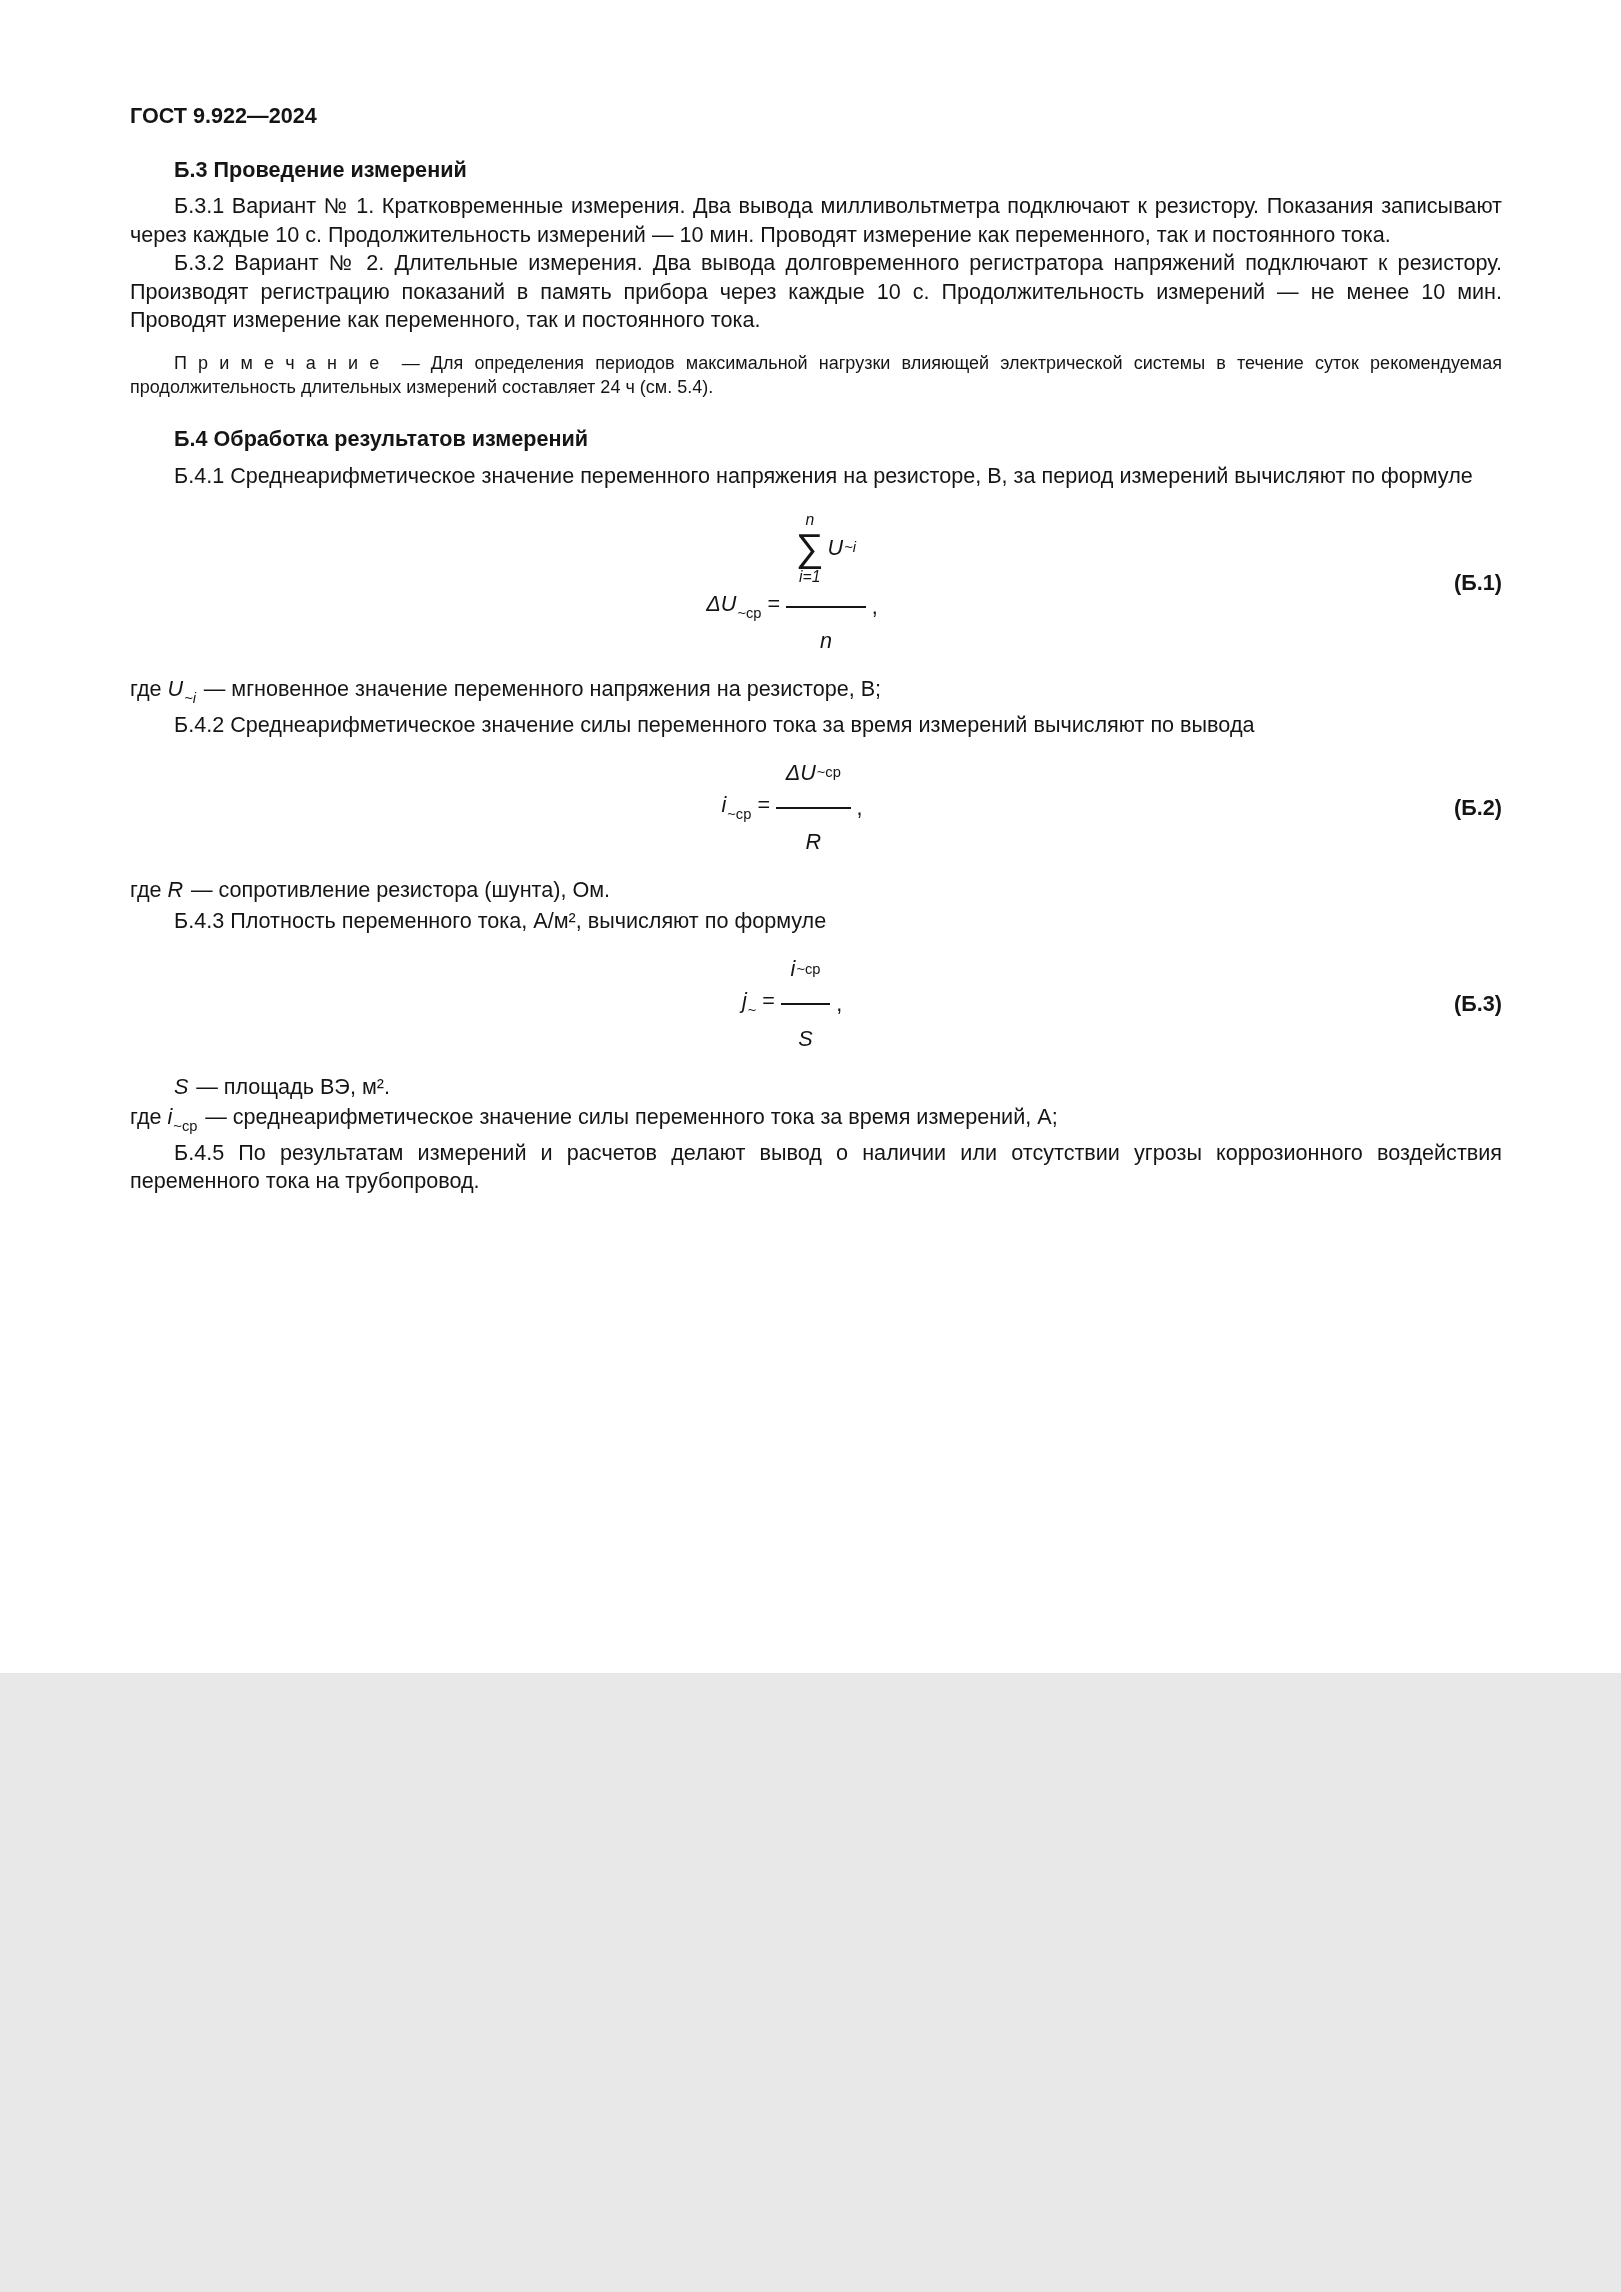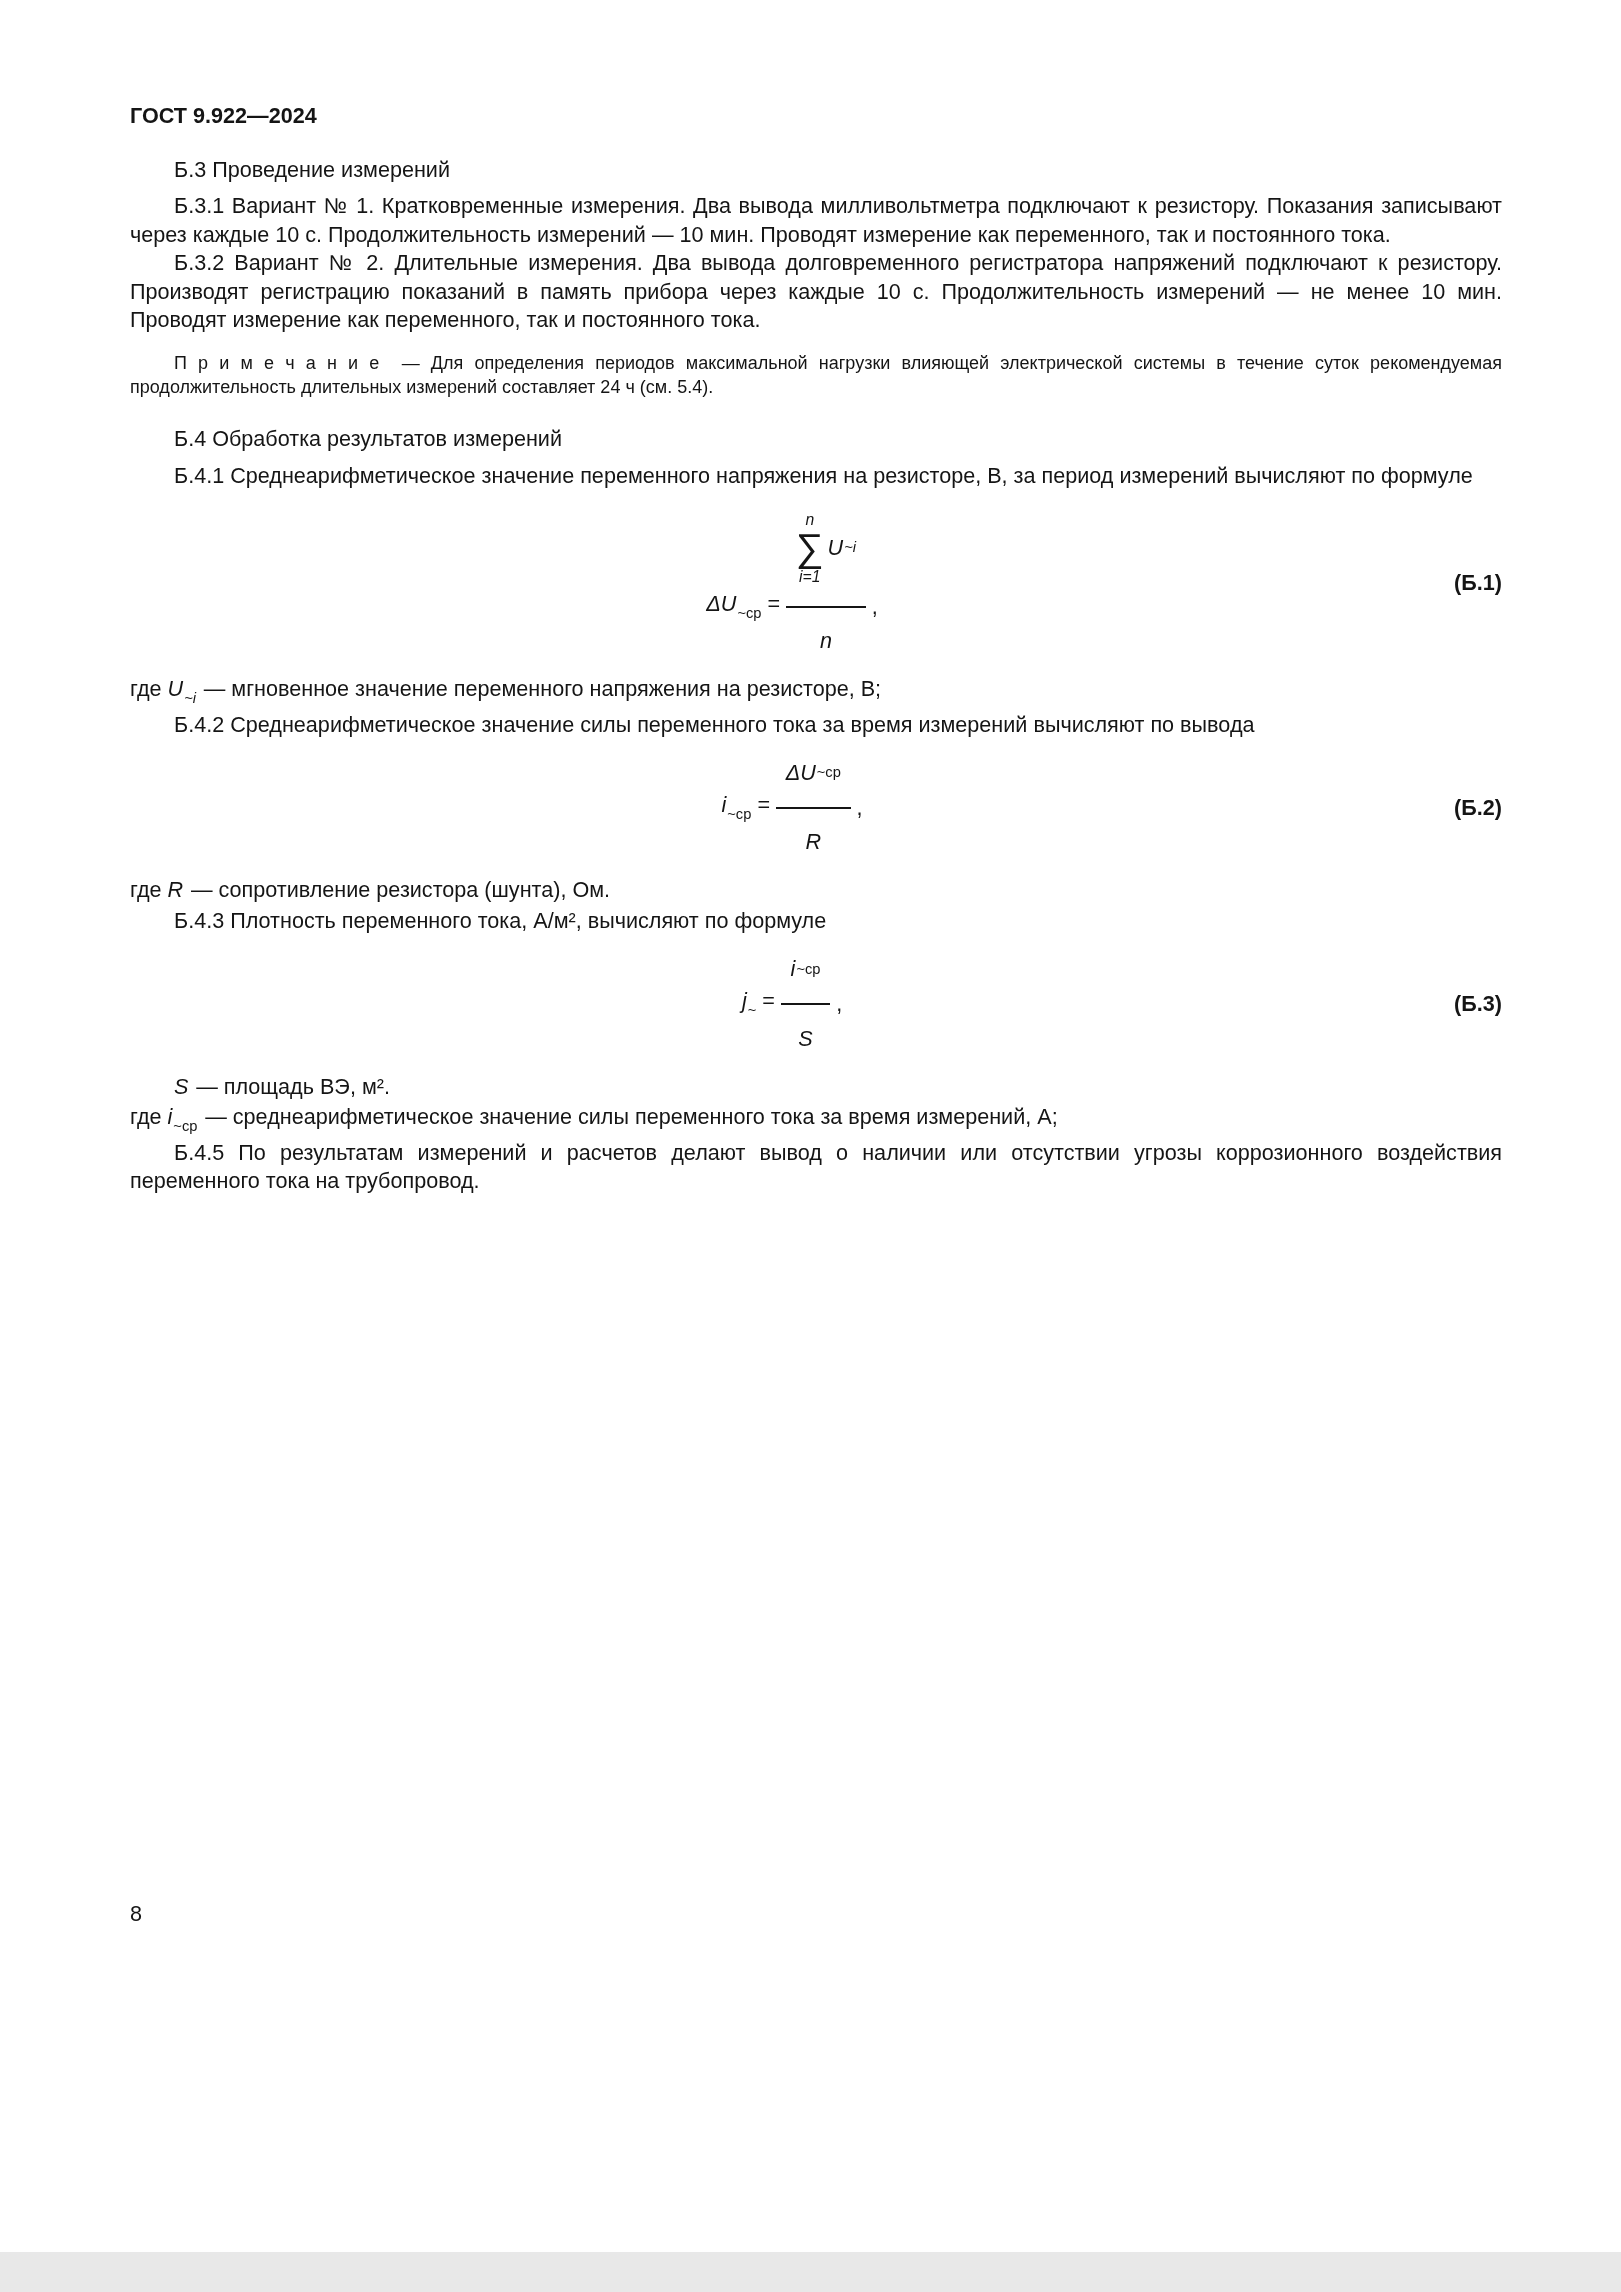--- a/index.html
+++ b/index.html
@@ -1,40 +1,40 @@
 <!DOCTYPE html>
 <html><head>
 <meta charset="utf-8">
 <title>ГОСТ 9.922—2024 — страница 8</title>
 <style>
   html, body { margin:0; padding:0; background:#e8e8e8; }
   .page {
     position:relative;
     width:1621px;
-    height:2252px;
+    height:1673px;
     margin:0 auto;
     background:#ffffff;
     font-family:"Liberation Sans", sans-serif;
     font-size:21.6px;
     line-height:1.32;
     color:#151515;
     overflow:hidden;
   }
   .content {
     position:absolute;
     left:130px;
     top:102px;
     width:1372px;
   }
   .running-header {
     font-weight:bold;
     margin-bottom:23.5px;
   }
   .hd {
-    font-weight:normal;
+    font-weight:bold;
     padding-left:44px;
     margin:25.5px 0 7.8px 0;
     font-size:21.6px;
   }
   .para {
     margin:0;
     text-indent:44px;
     text-align:justify;
   }
   .note {

